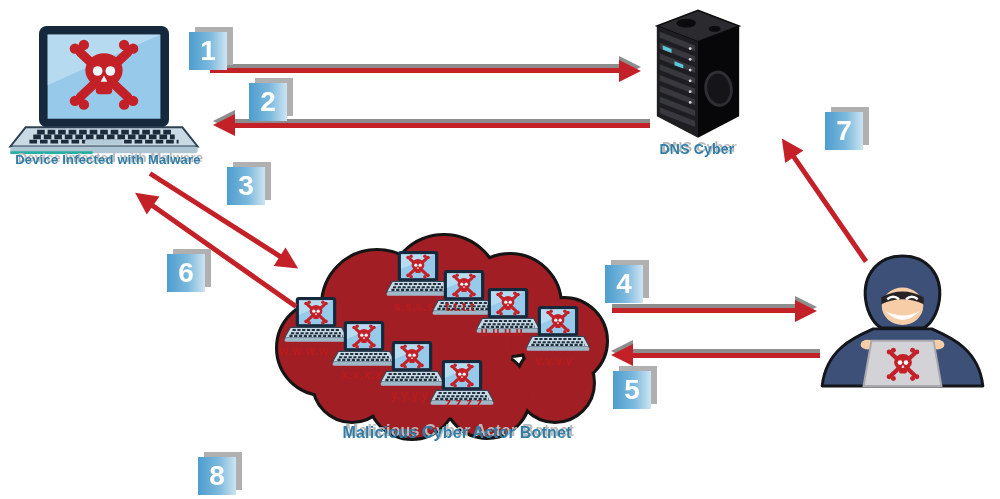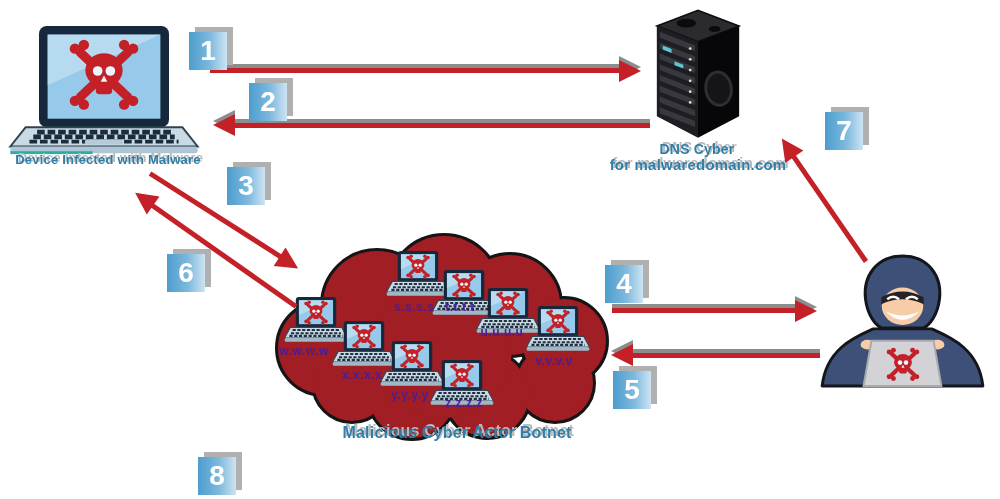--- a/index.html
+++ b/index.html
@@ -10,21 +10,21 @@
   .badge{position:absolute;width:38px;height:38px;
          background:linear-gradient(90deg,#4d9dce 0%,#7cb9dd 55%,#cde4f2 100%);
          color:#fff;font-weight:bold;font-size:28px;line-height:38px;text-align:center;
          box-shadow:6px -5px 0 #b0b0b0;}
   .arrow{position:absolute;height:5px;background:#c32127;transform-origin:0 50%;}
   .arrow::after{content:'';position:absolute;right:-21px;top:50%;transform:translateY(-50%);
                 width:0;height:0;border-left:22px solid #c32127;
                 border-top:11px solid transparent;border-bottom:11px solid transparent;}
   .shadow-up{filter:drop-shadow(0 -4px 0 #8d8d8d);}
   .shadow-dn{filter:drop-shadow(0 4px 0 #8d8d8d);}
-  .ip{position:absolute;width:64px;text-align:center;color:#4c1d95;font-weight:bold;
+  .ip{position:absolute;width:64px;text-align:center;color:#b91c1c;font-weight:bold;
       font-size:12px;letter-spacing:.5px;}
   svg{position:absolute;overflow:visible;}
   #defs{position:absolute;width:0;height:0;}
 </style>
 </head>
 <body>
 
 <svg id="defs" aria-hidden="true">
   <defs>
     <symbol id="sym-skull" viewBox="0 0 100 100">
@@ -105,21 +105,20 @@
       <circle cx="42" cy="43" r="1.4"></circle>
         <circle cx="42" cy="54" r="1.4"></circle>
       <circle cx="42" cy="65" r="1.4"></circle>
         <circle cx="42" cy="76" r="1.4"></circle>
       <circle cx="42" cy="87" r="1.4"></circle>
         <circle cx="42" cy="98" r="1.4"></circle>
     </g>
     <ellipse cx="71" cy="84" rx="13" ry="17" fill="#151518" stroke="#2e2e33" stroke-width="3" transform="rotate(-8 71 84)"></ellipse>
   </svg>
   <div class="node-label" style="left:607px;top:141px;width:180px;font-size:14px;">DNS Cyber</div>
-  <div class="node-label" style="left:592px;top:156px;width:212px;font-size:15px;">for malwaredomain.com</div>
 
   <svg style="left:272px;top:243px" width="335" height="195" viewBox="0 0 335 195">
     <g fill="#a11e24" stroke="#151515" stroke-width="6">
       <circle cx="52" cy="105" r="46"></circle>
       <circle cx="105" cy="62" r="54"></circle>
       <circle cx="172" cy="48" r="55"></circle>
       <circle cx="238" cy="62" r="50"></circle>
       <circle cx="292" cy="98" r="42"></circle>
       <circle cx="283" cy="140" r="38"></circle>
       <circle cx="215" cy="152" r="42"></circle>

